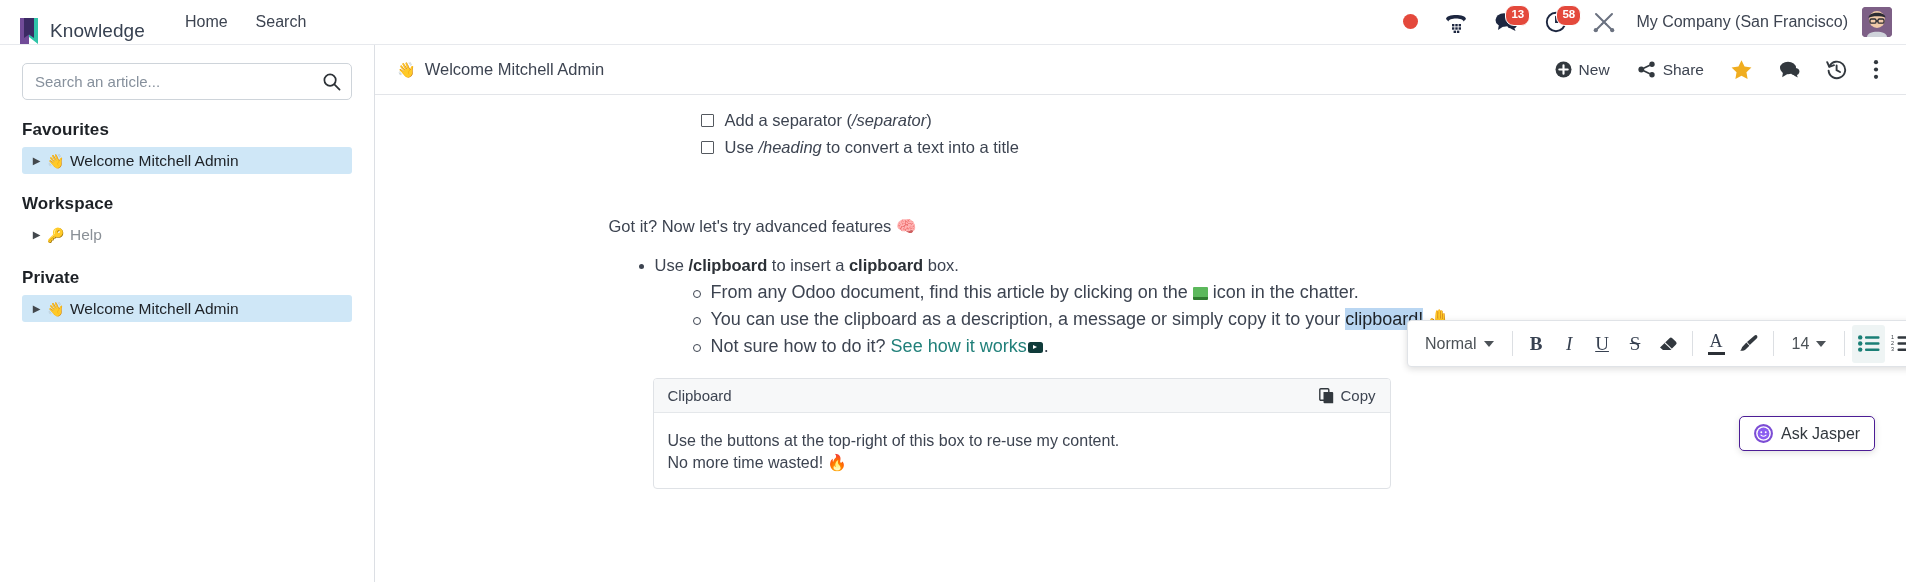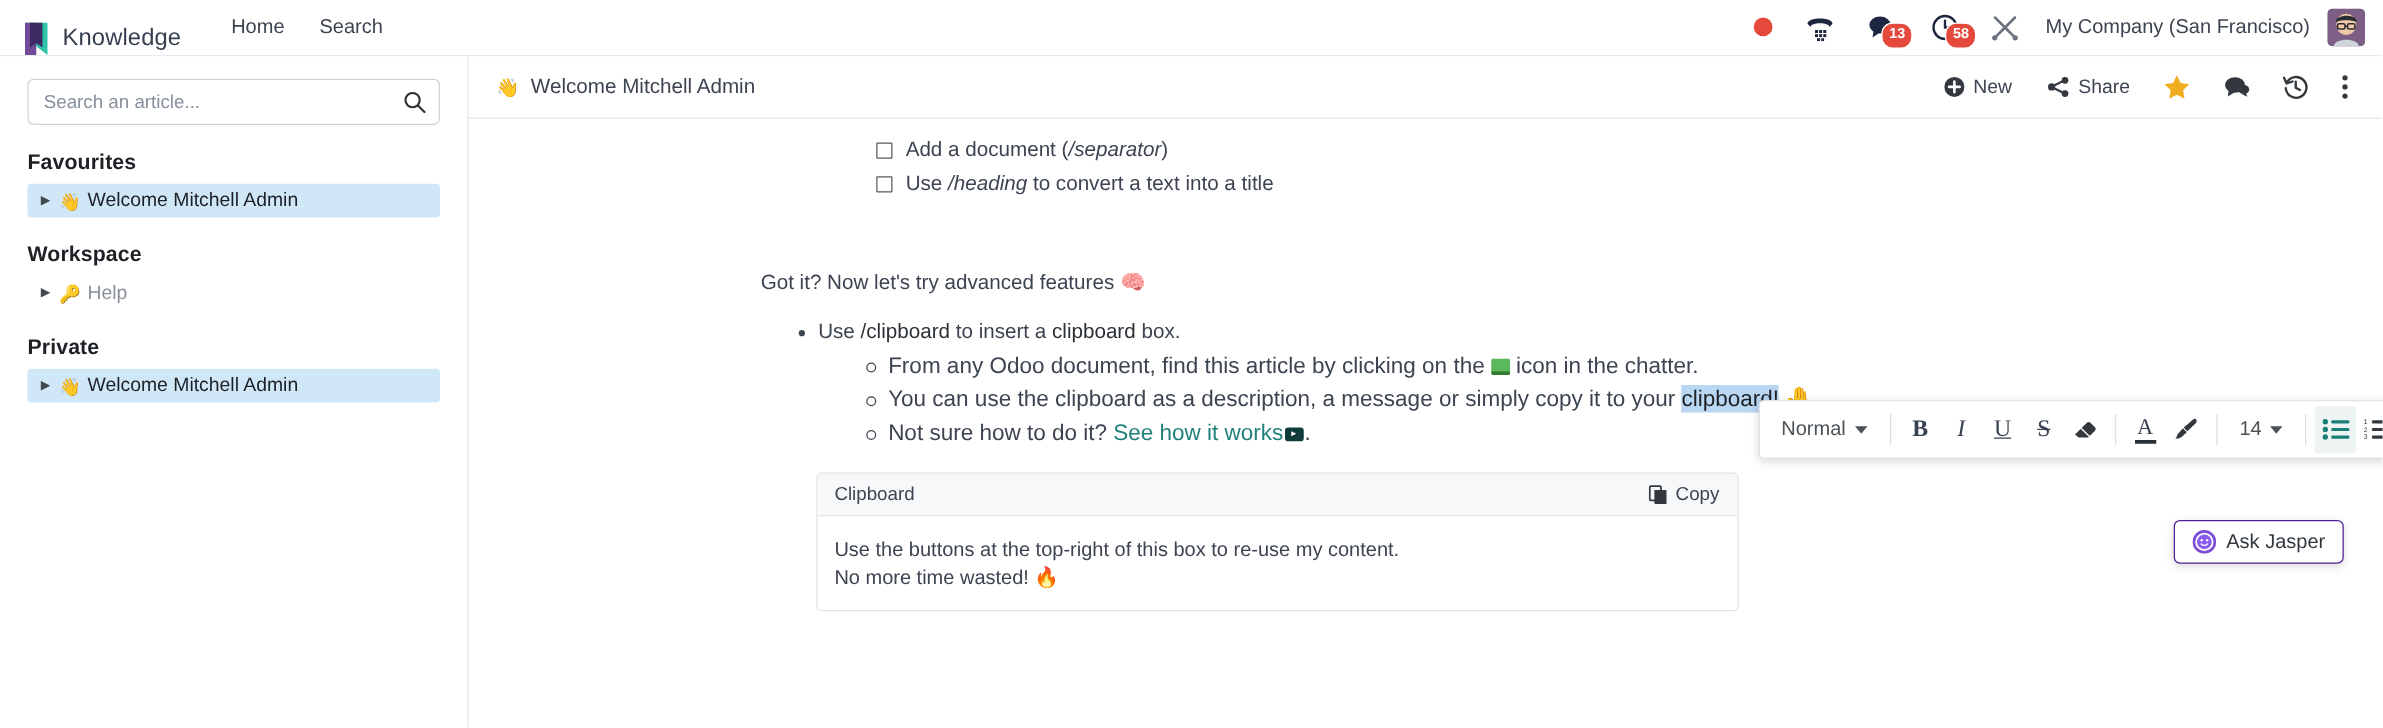--- a/index.html
+++ b/index.html
@@ -58,21 +58,21 @@
     padding: 0 13px;
   }
   .rec-dot {
     width: 15px; height: 15px;
     border-radius: 50%;
     background: #e4493c;
     display: block;
   }
   .badge {
     position: absolute;
-    top: 19px;
+    top: 6px;
     left: 24px;
     background: #e4493c;
     color: #ffffff;
     font-size: 11.5px;
     font-weight: 600;
     line-height: 1;
     border-radius: 9px;
     padding: 3px 5px 4px 5px;
     min-width: 19px;
     text-align: center;
@@ -302,21 +302,21 @@
   }
   ul.sub > li::before {
     content: "";
     position: absolute;
     left: 0; top: 11px;
     width: 6px; height: 6px;
     border-radius: 50%;
     border: 1.3px solid #3d4451;
     background: transparent;
   }
-  b.bold { font-weight: normal; color: #2b3036; }
+  b.bold { font-weight: bold; color: #2b3036; }
   i.ital { font-style: italic; }
   .sel-text {
     background: #b9d6f2;
     color: #1d2126;
     padding: 1px 0;
   }
   .link-green {
     color: #21807a;
     text-decoration: none;
   }
@@ -667,21 +667,21 @@
         </button>
       </div>
     </div>
 
     <div class="doc-scroll">
       <div class="doc-content">
 
         <div style="height:12px"></div>
         <div class="chk-line">
           <span class="chk-box"></span>
-          <span><span>Add a document (</span><i class="ital">/separator</i><span>)</span></span>
+          <span><span>Add a separator (</span><i class="ital">/separator</i><span>)</span></span>
         </div>
         <div class="chk-line">
           <span class="chk-box"></span>
           <span><span>Use </span><i class="ital">/heading</i><span> to convert a text into a title</span></span>
         </div>
 
         <div style="height:52px"></div>
 
         <p class="para">Got it? Now let's try advanced features 🧠</p>
 

